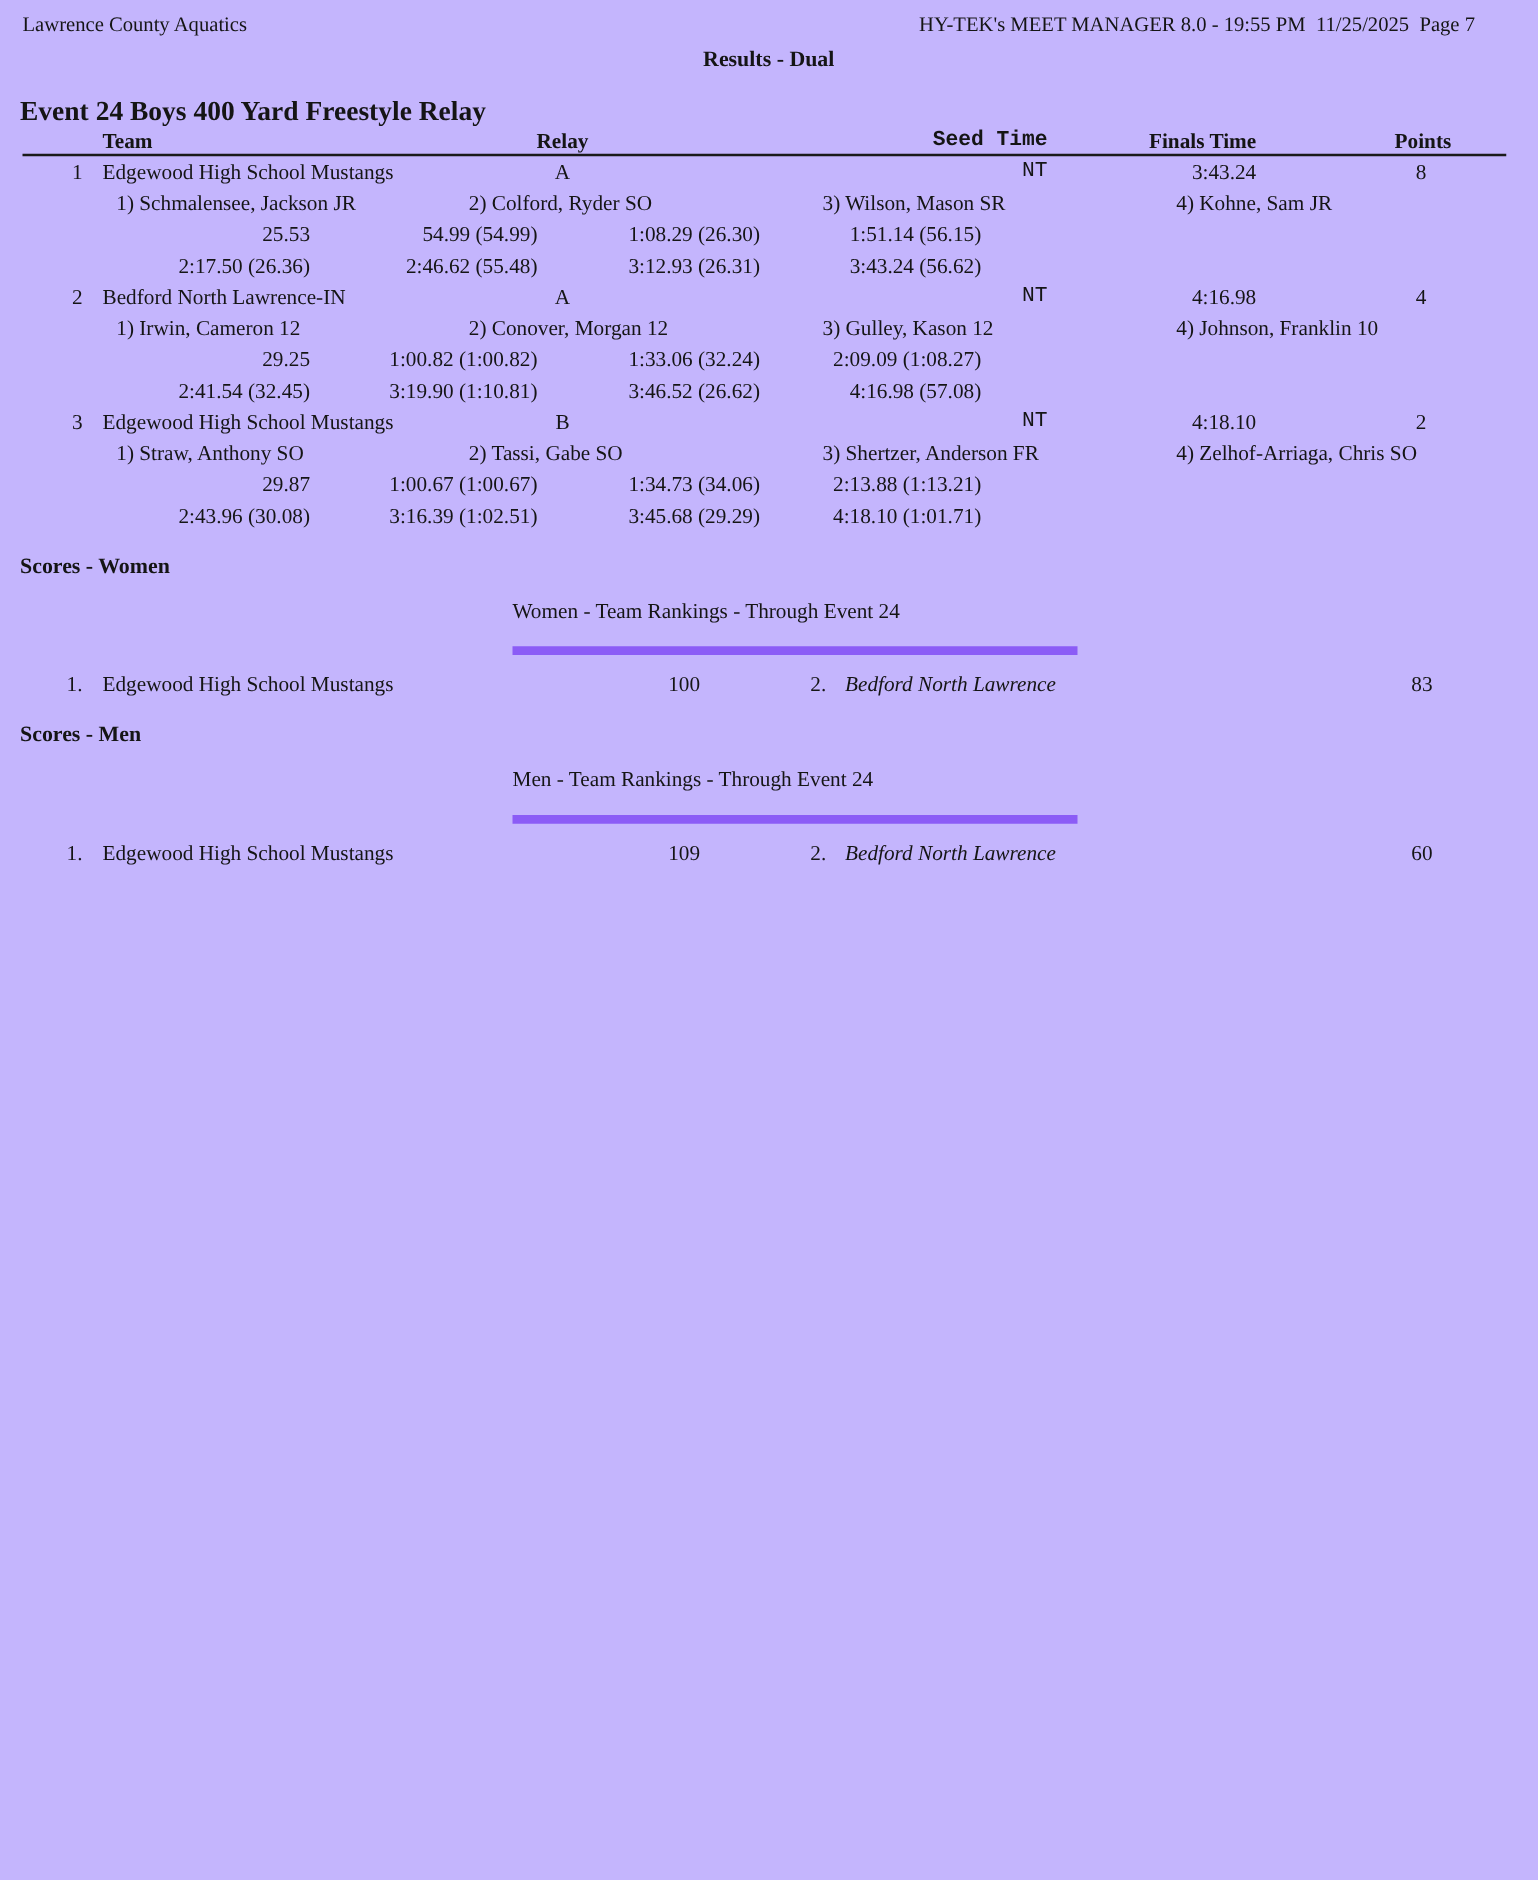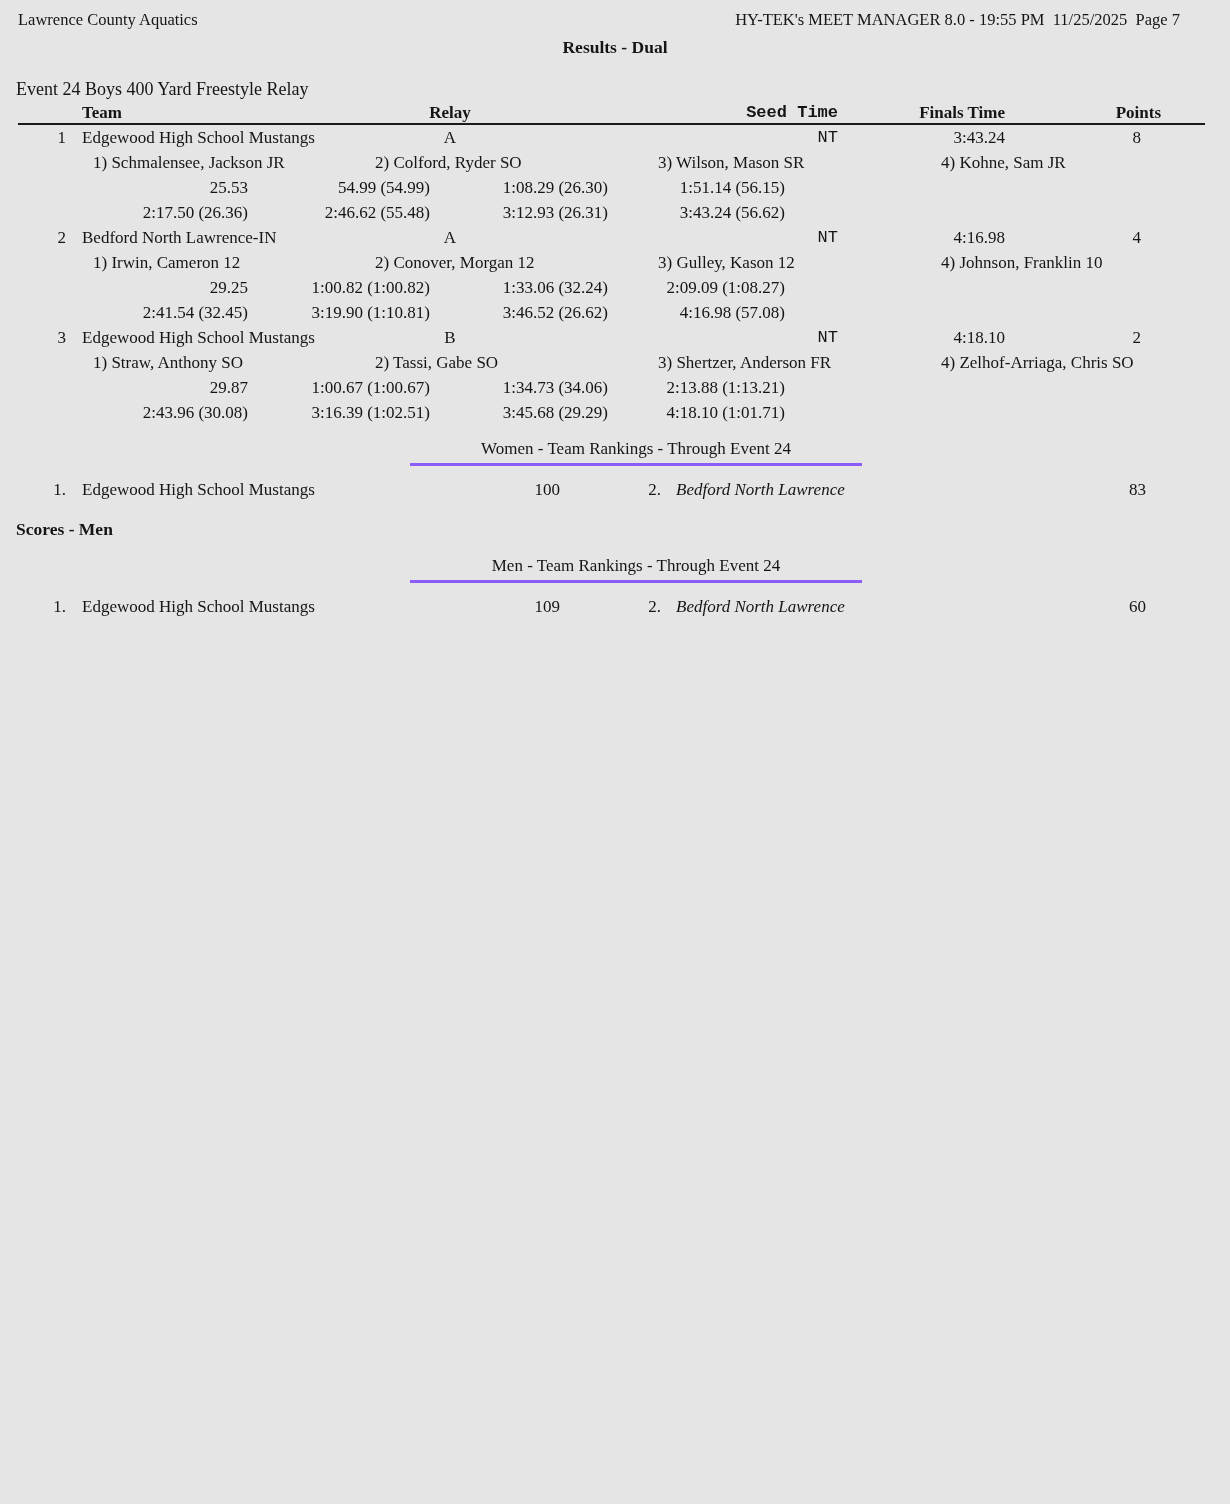--- a/index.html
+++ b/index.html
@@ -1,35 +1,35 @@
 <!DOCTYPE html>
 <html><head>
 <meta charset="utf-8">
 <style>
   html,body { margin:0; padding:0; background:#ffffff; }
   .page {
     position:relative;
     width:1230px; height:1504px;
-    background:#e5e5e5;
+    background:#c4b5fd;
     color:#151515;
     font-family:"Liberation Serif", serif;
     font-size:17px;
     box-sizing:border-box;
     padding-top:9px;
     overflow:hidden;
   }
   .page-header {
     display:flex; justify-content:space-between;
     padding:0 50px 0 18px;
     font-size:16.5px; line-height:21px;
     white-space:pre;
   }
   .meet-title   { text-align:center; font-weight:bold; font-size:17.5px; margin-top:6px;  line-height:21px; }
   .report-type  { text-align:center; font-weight:bold; font-size:17.5px; margin-top:7px;  line-height:21px; }
-  .event-title  { font-weight:normal; font-size:18px; margin:20px 0 0 16px; line-height:22px; }
+  .event-title  { font-weight:bold; font-size:22px; margin:20px 0 0 16px; line-height:22px; }
 
   .results-table { margin-left:18px; width:1187px; }
   .grid-row {
     display:grid;
     grid-template-columns:48px 354px 60px 358px 167px 156px;
     line-height:25px;
   }
   .cols-header {
     font-weight:bold;
     line-height:19px;
@@ -58,23 +58,23 @@
   }
   .splits-row span { text-align:right; }
 
   .scores-heading {
     font-weight:bold; font-size:17.5px;
     margin:15px 0 0 16px; line-height:25px;
   }
   .rankings-title {
     margin:13px 0 0 410px;
     width:452px;
-    text-align:center;
-    border-bottom:3px solid #8b5cf6;
-    padding-bottom:3px;
+    text-align:left;
+    border-bottom:7px solid #8b5cf6;
+    padding-bottom:17px;
     line-height:22px;
   }
   .scores-row {
     display:grid;
     grid-template-columns:48px 354px 140px 101px 239px 246px;
     margin-left:18px;
     margin-top:11px;
     line-height:25px;
   }
   .s-rank1  { text-align:right; }
@@ -192,20 +192,21 @@
           <span>2:43.96 (30.08)</span>
           <span>3:16.39 (1:02.51)</span>
           <span>3:45.68 (29.29)</span>
           <span>4:18.10 (1:01.71)</span>
         </div>
       </div>
     </div>
   </div>
 
   <div>
+    <div class="scores-heading">Scores - Women</div>
     <div class="rankings-title">Women - Team Rankings - Through Event 24</div>
     <div class="scores-row">
       <span class="s-rank1">1.</span>
       <span class="s-team1">Edgewood High School Mustangs</span>
       <span class="s-score1">100</span>
       <span class="s-rank2">2.</span>
       <span class="s-team2">Bedford North Lawrence</span>
       <span class="s-score2">83</span>
     </div>
   </div>

